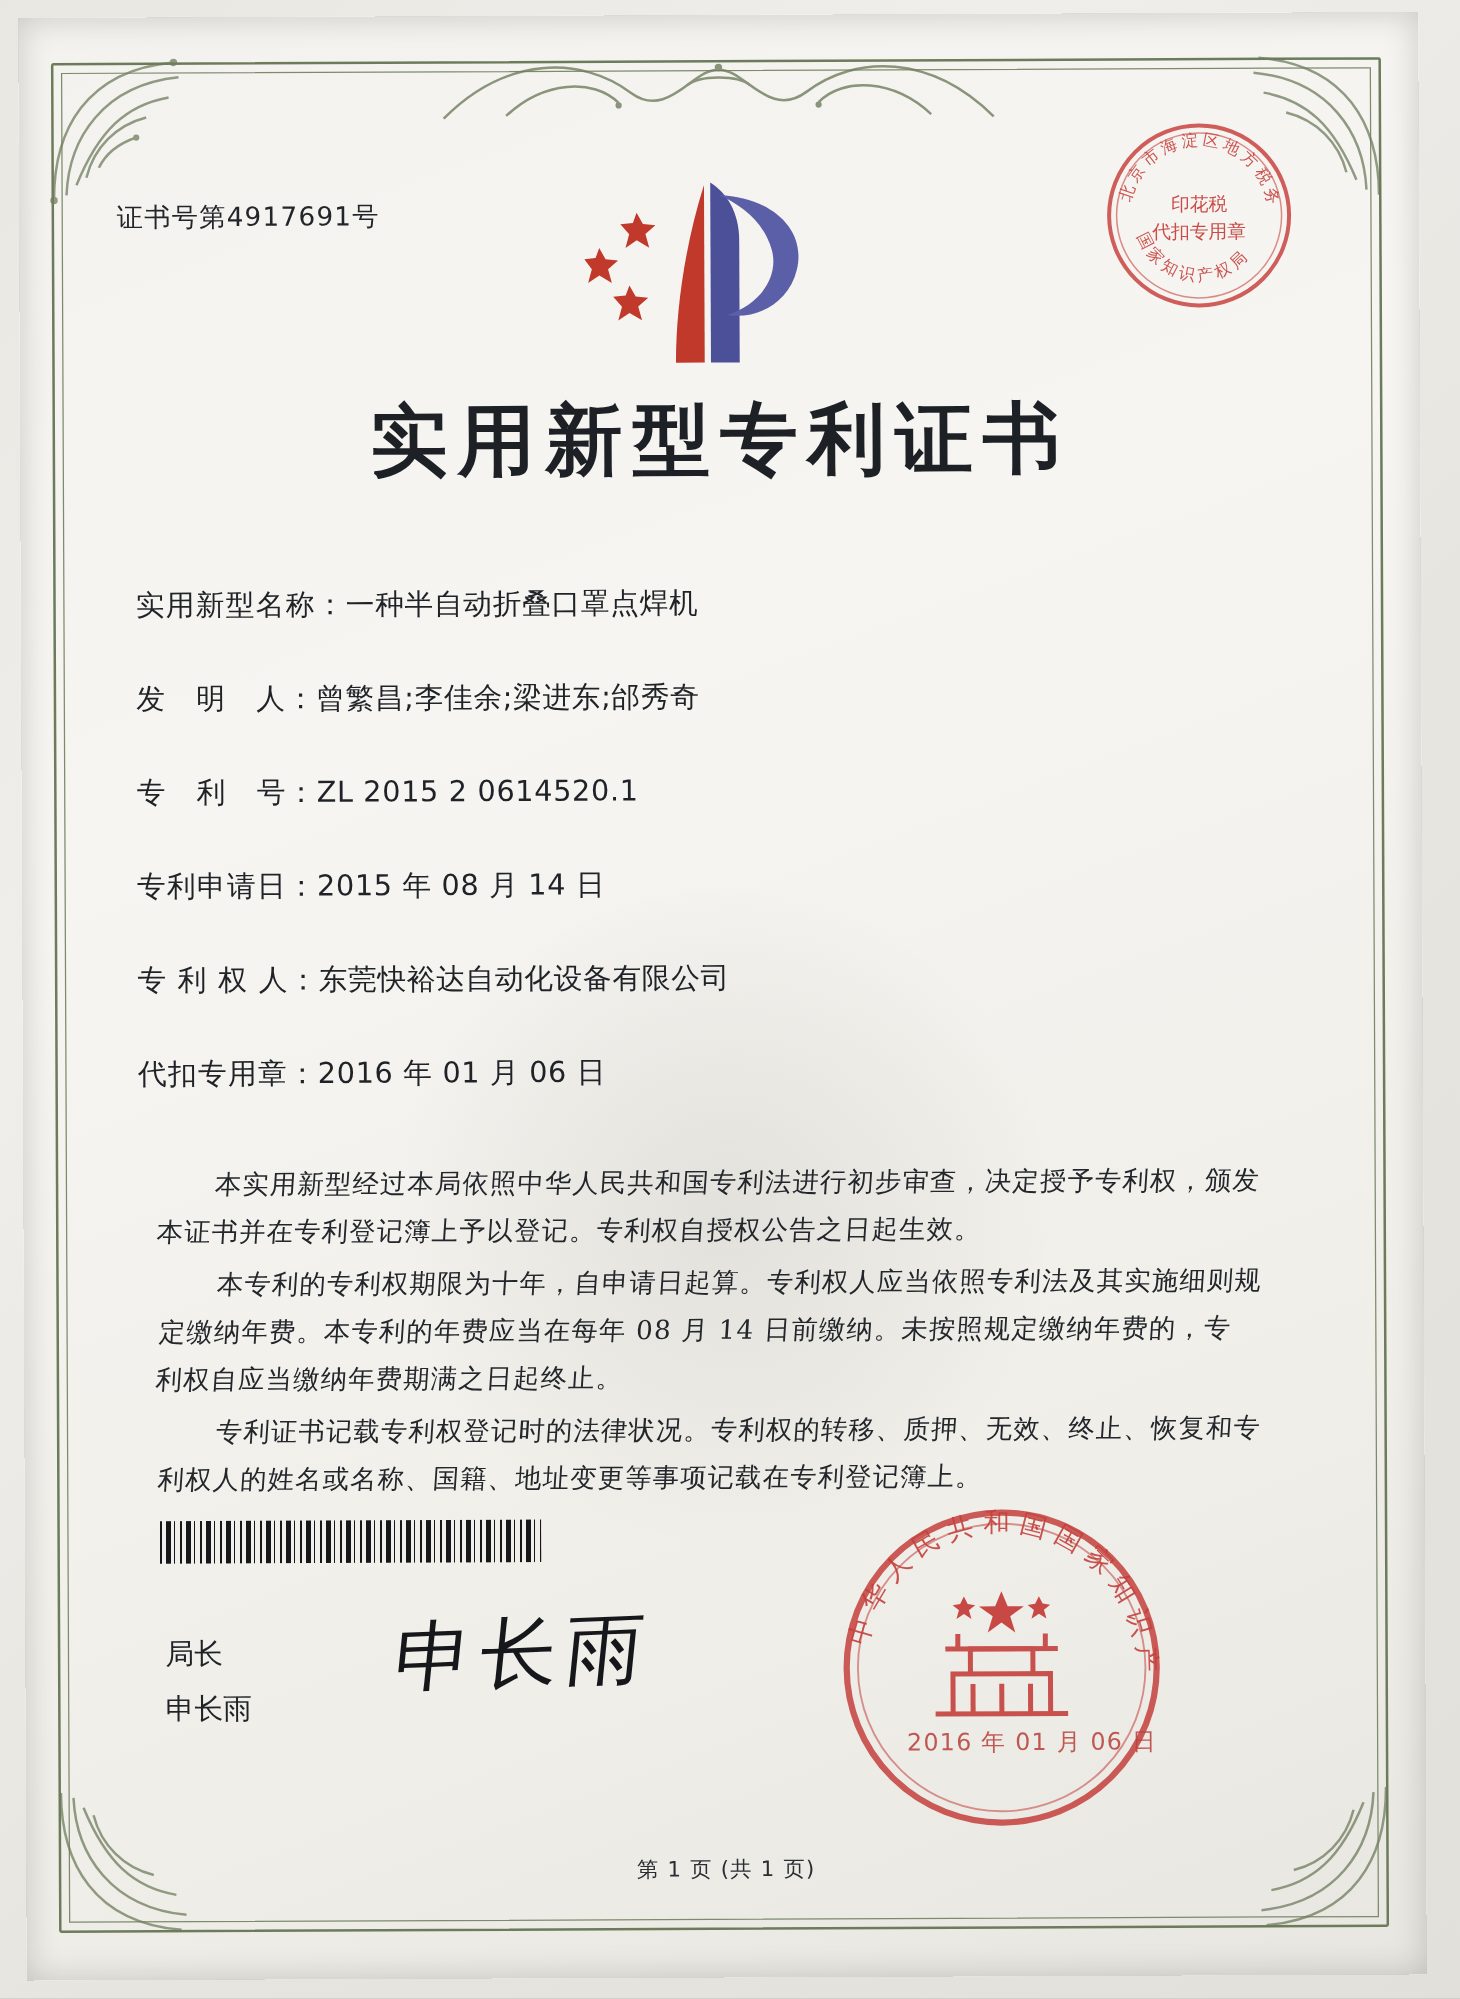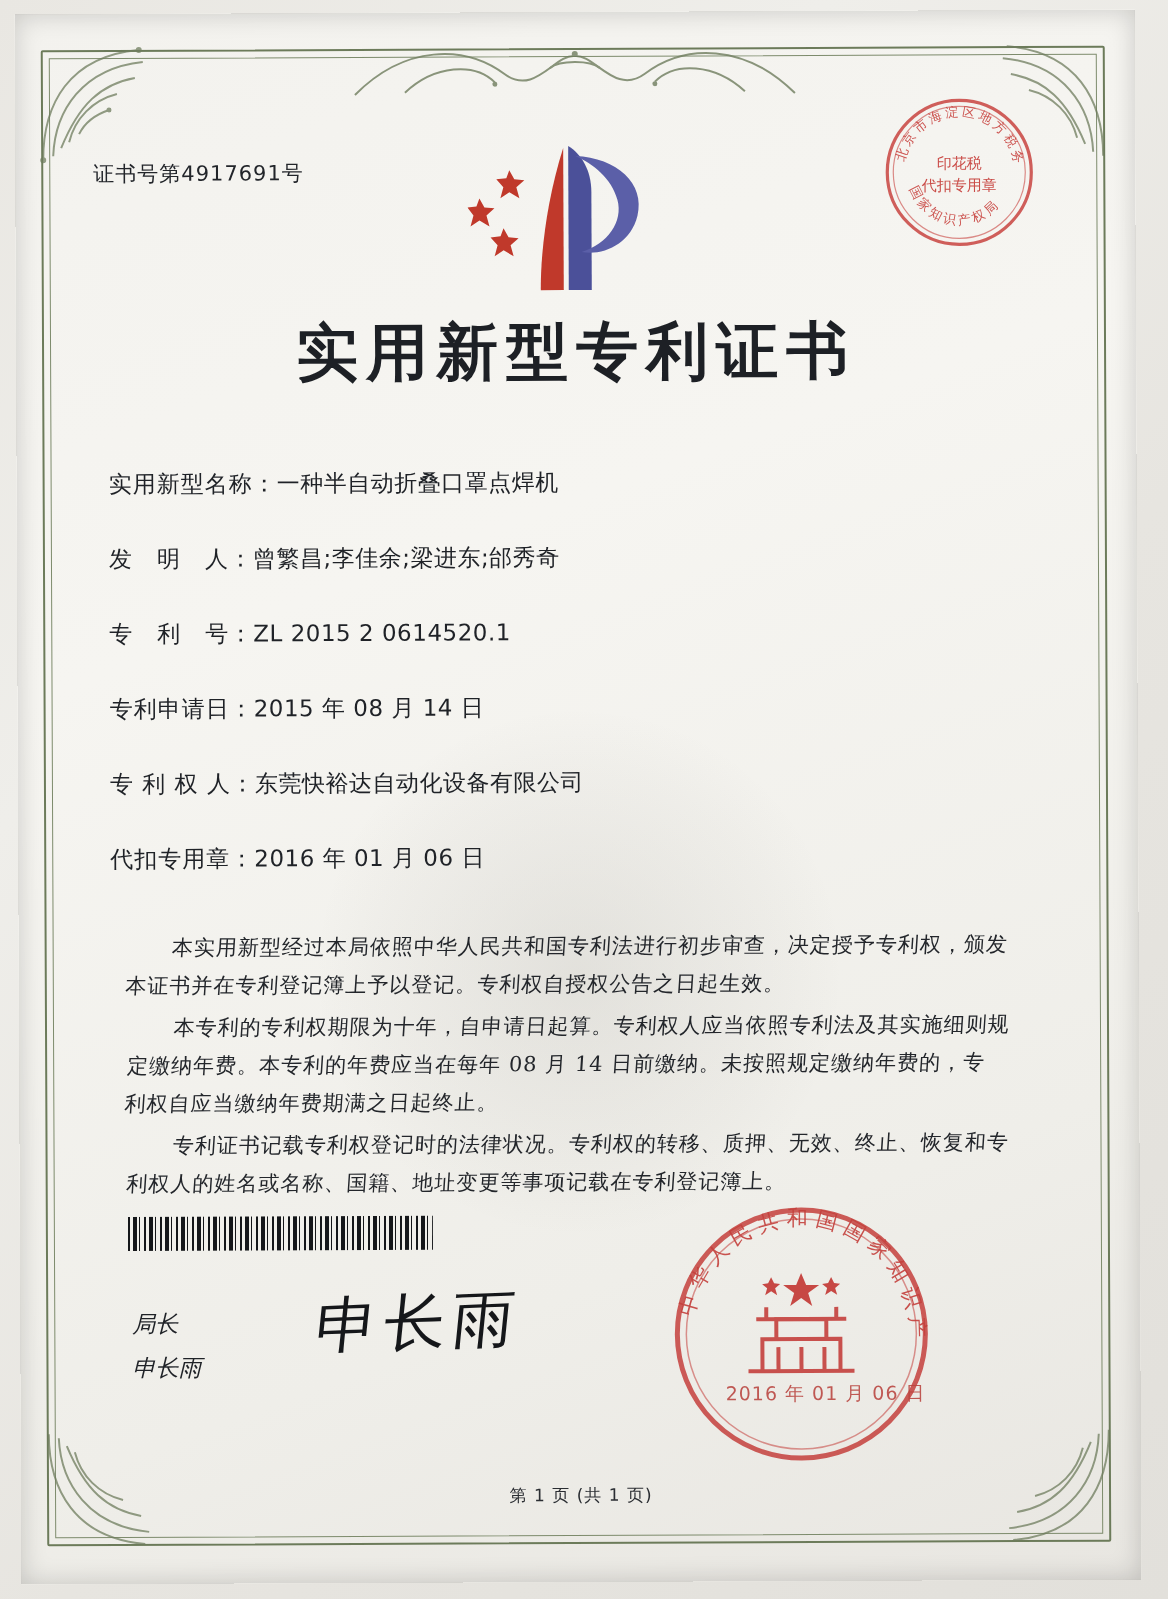--- a/index.html
+++ b/index.html
@@ -179,21 +179,20 @@
 
   
   .sig-label {
     position: absolute;
     left: 112px;
     top: 1288px;
     font-size: 23px;
     color: #1f2227;
     font-family: "DejaVu Sans", sans-serif;
     line-height: 44px;
-    font-style: italic;
   }
   .sig-hand {
     position: absolute;
     left: 296px;
     top: 1268px;
     font-size: 62px;
     color: #15171a;
     font-family: "DejaVu Serif", serif;
     transform: skewX(-8deg) rotate(-2deg);
     letter-spacing: 6px;

